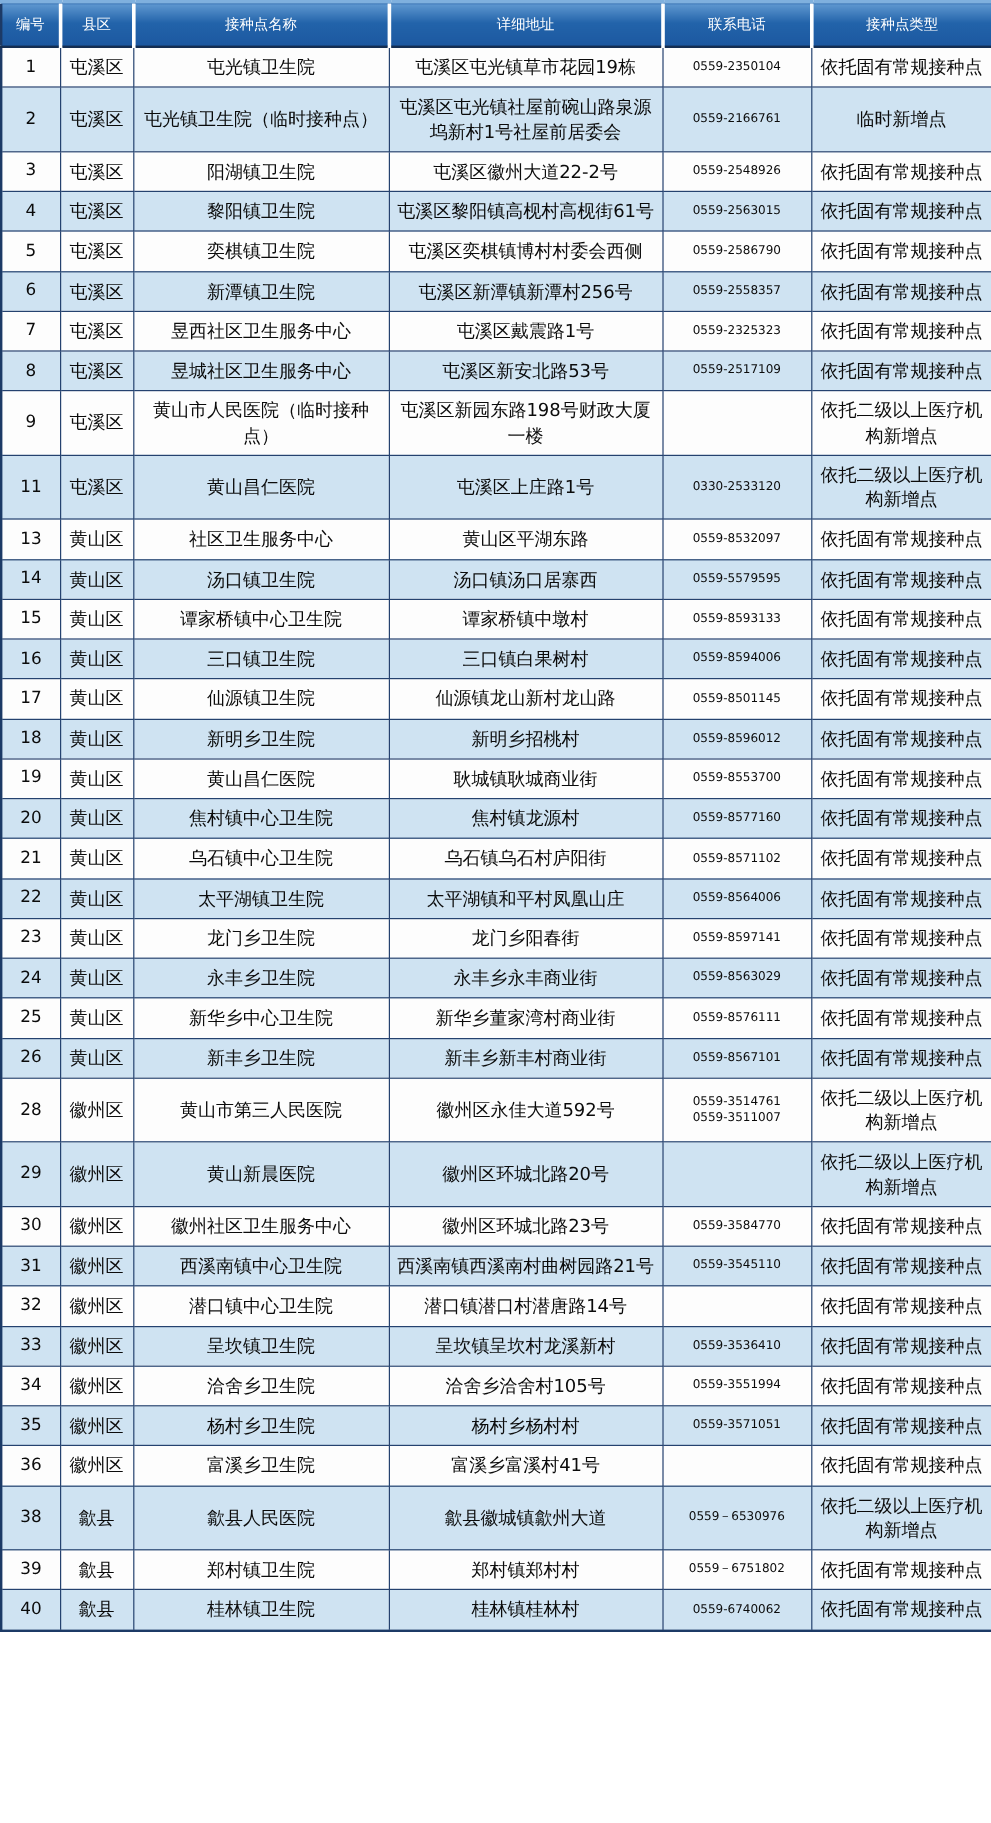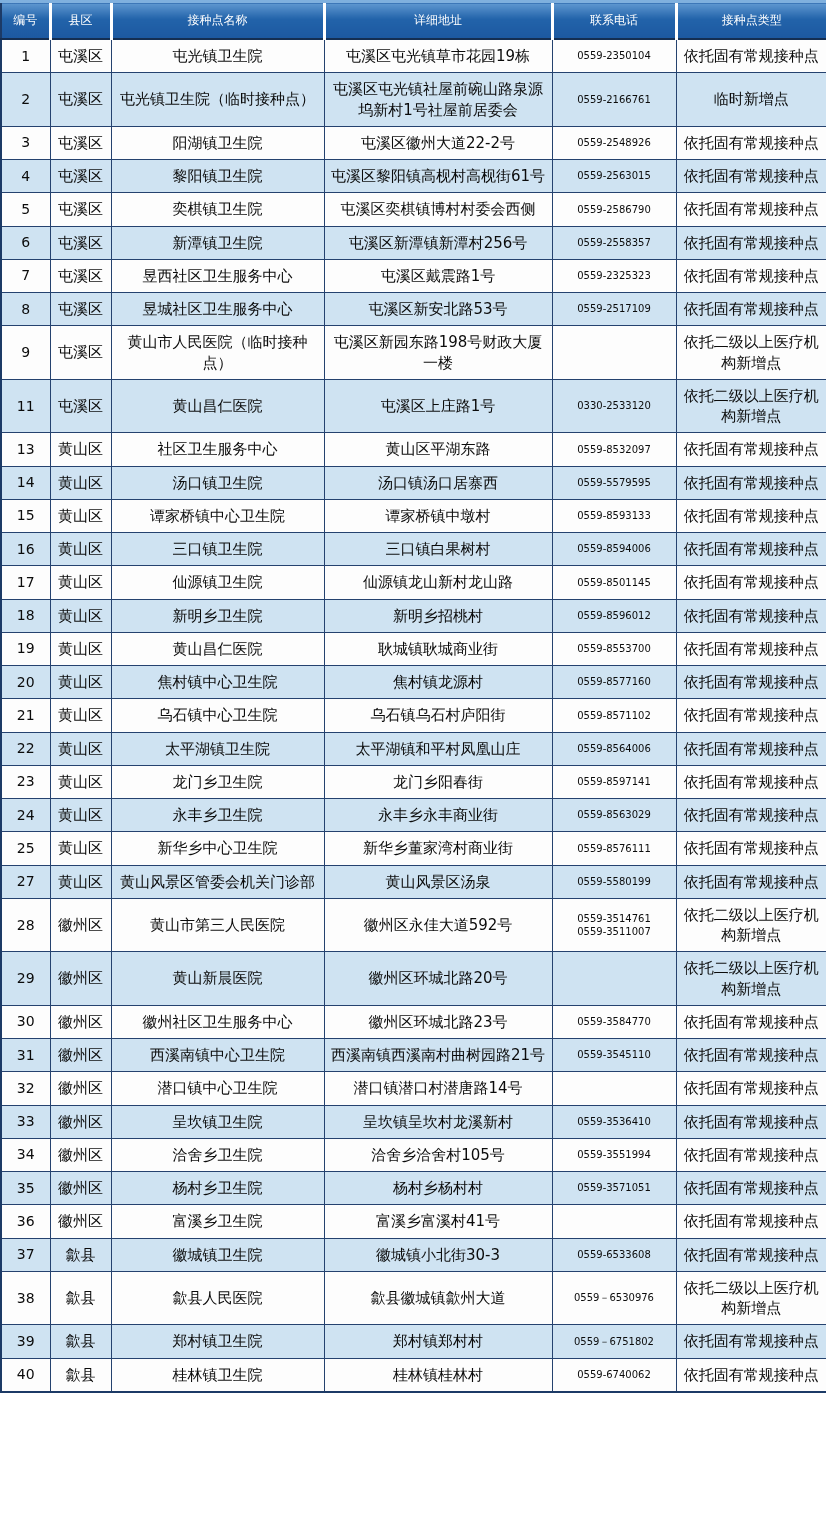--- a/index.html
+++ b/index.html
@@ -230,25 +230,25 @@
         </tr>
         <tr data-name="table-row">
           <td data-name="cell-no">25</td>
           <td data-name="cell-district">黄山区</td>
           <td data-name="cell-name">新华乡中心卫生院</td>
           <td data-name="cell-address">新华乡董家湾村商业街</td>
           <td data-name="cell-phone">0559-8576111</td>
           <td data-name="cell-type">依托固有常规接种点</td>
         </tr>
         <tr data-name="table-row">
-          <td data-name="cell-no">27</td>
-          <td data-name="cell-district">黄山区</td>
-          <td data-name="cell-name">黄山风景区管委会机关门诊部</td>
-          <td data-name="cell-address">黄山风景区汤泉</td>
-          <td data-name="cell-phone">0559-5580199</td>
+          <td data-name="cell-no">26</td>
+          <td data-name="cell-district">黄山区</td>
+          <td data-name="cell-name">新丰乡卫生院</td>
+          <td data-name="cell-address">新丰乡新丰村商业街</td>
+          <td data-name="cell-phone">0559-8567101</td>
           <td data-name="cell-type">依托固有常规接种点</td>
         </tr>
         <tr data-name="table-row">
           <td data-name="cell-no">28</td>
           <td data-name="cell-district">徽州区</td>
           <td data-name="cell-name">黄山市第三人民医院</td>
           <td data-name="cell-address">徽州区永佳大道592号</td>
           <td data-name="cell-phone">0559-3514761
 0559-3511007</td>
           <td data-name="cell-type">依托二级以上医疗机构新增点</td>
@@ -308,28 +308,20 @@
           <td data-name="cell-address">杨村乡杨村村</td>
           <td data-name="cell-phone">0559-3571051</td>
           <td data-name="cell-type">依托固有常规接种点</td>
         </tr>
         <tr data-name="table-row">
           <td data-name="cell-no">36</td>
           <td data-name="cell-district">徽州区</td>
           <td data-name="cell-name">富溪乡卫生院</td>
           <td data-name="cell-address">富溪乡富溪村41号</td>
           <td data-name="cell-phone"></td>
-          <td data-name="cell-type">依托固有常规接种点</td>
-        </tr>
-        <tr data-name="table-row">
-          <td data-name="cell-no">37</td>
-          <td data-name="cell-district">歙县</td>
-          <td data-name="cell-name">徽城镇卫生院</td>
-          <td data-name="cell-address">徽城镇小北街30-3</td>
-          <td data-name="cell-phone">0559-6533608</td>
           <td data-name="cell-type">依托固有常规接种点</td>
         </tr>
         <tr data-name="table-row">
           <td data-name="cell-no">38</td>
           <td data-name="cell-district">歙县</td>
           <td data-name="cell-name">歙县人民医院</td>
           <td data-name="cell-address">歙县徽城镇歙州大道</td>
           <td data-name="cell-phone">0559－6530976</td>
           <td data-name="cell-type">依托二级以上医疗机构新增点</td>
         </tr>

